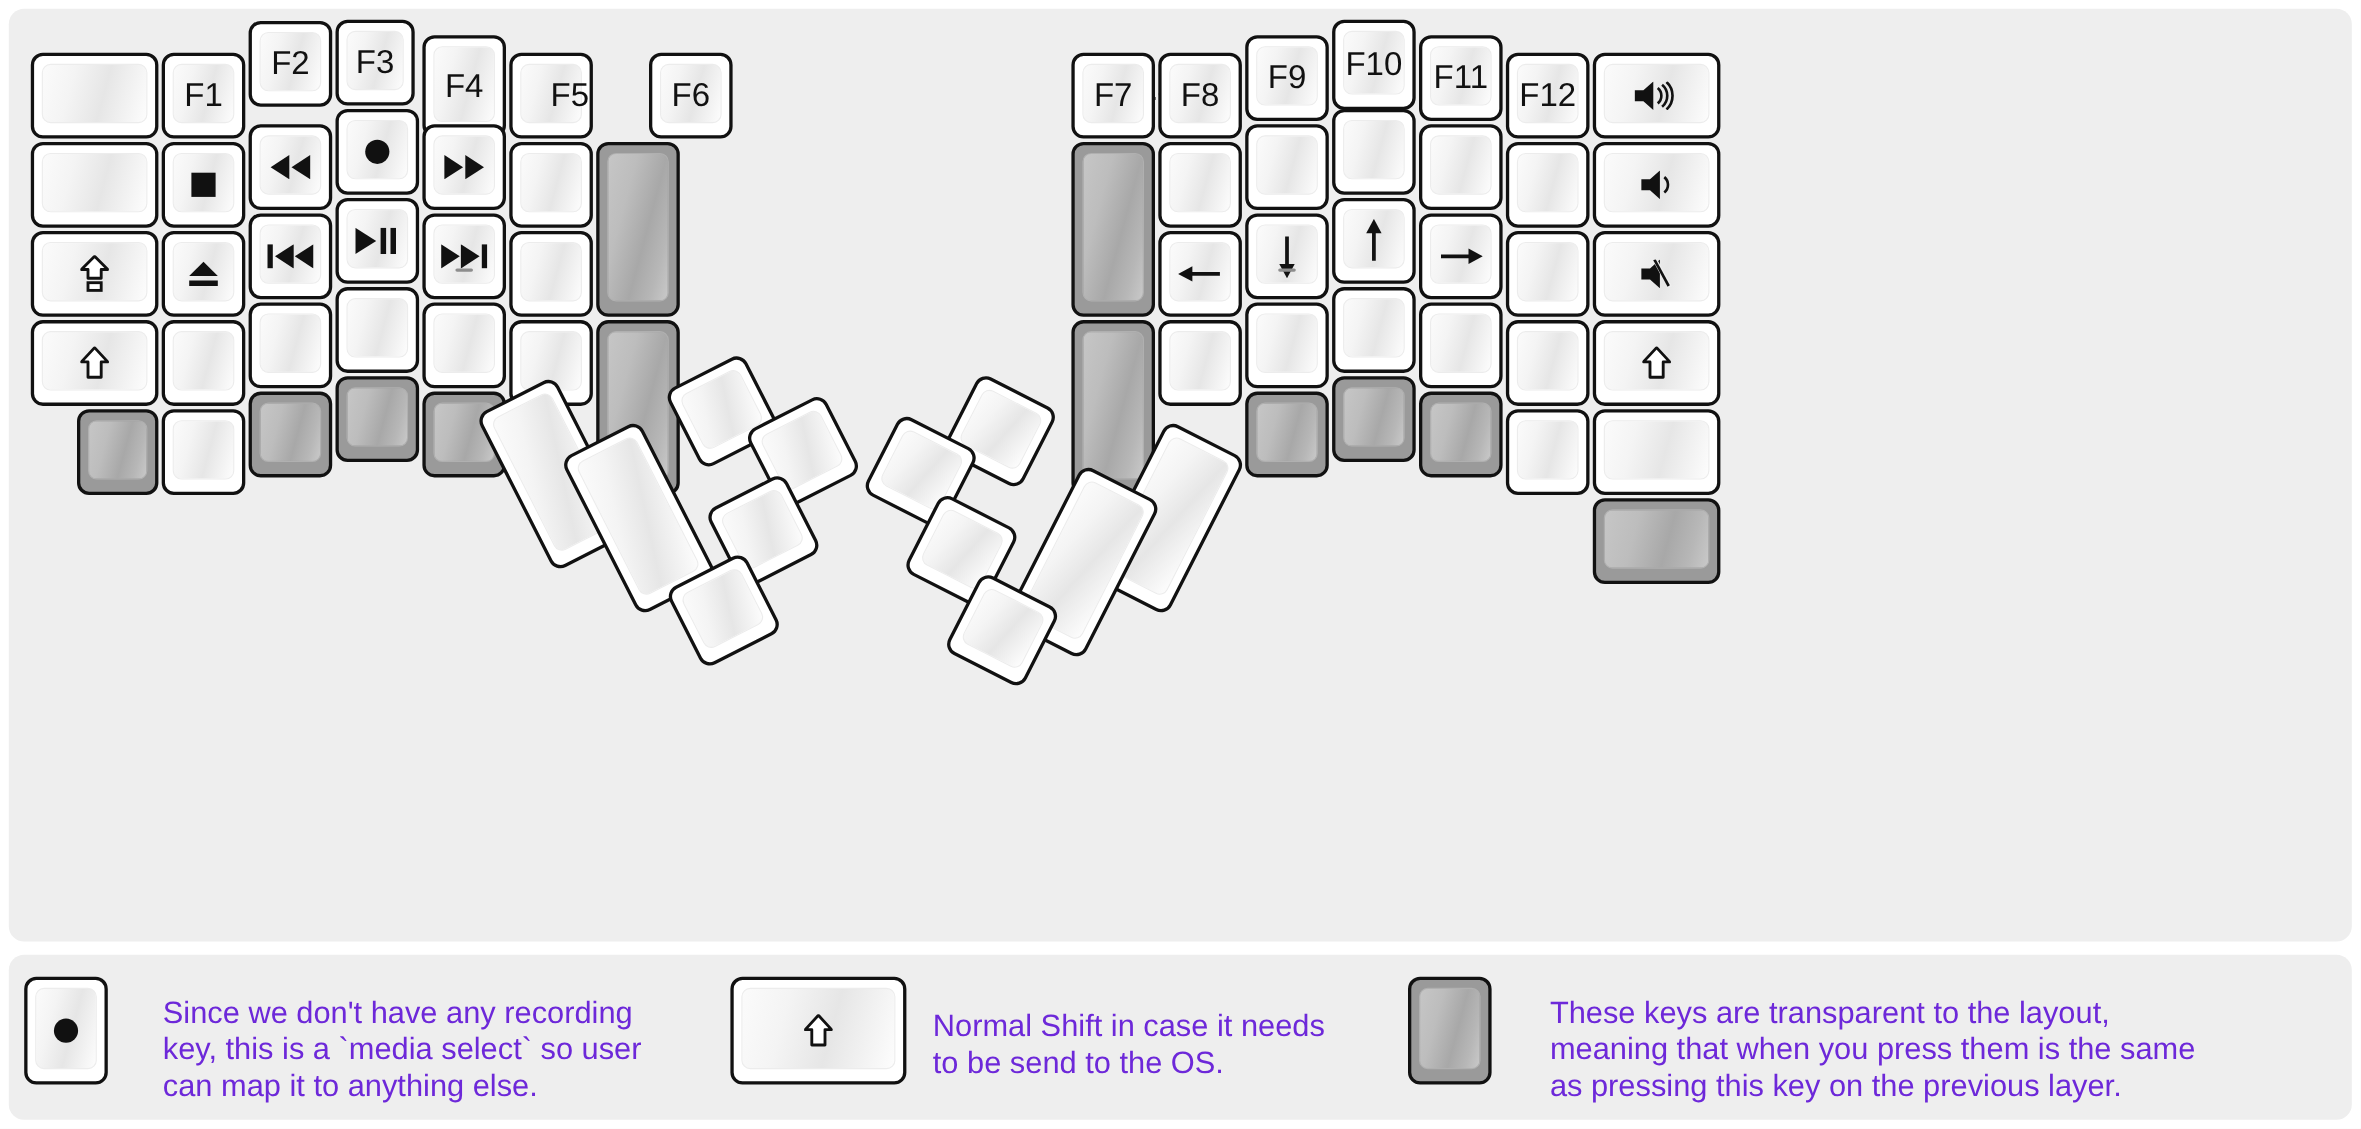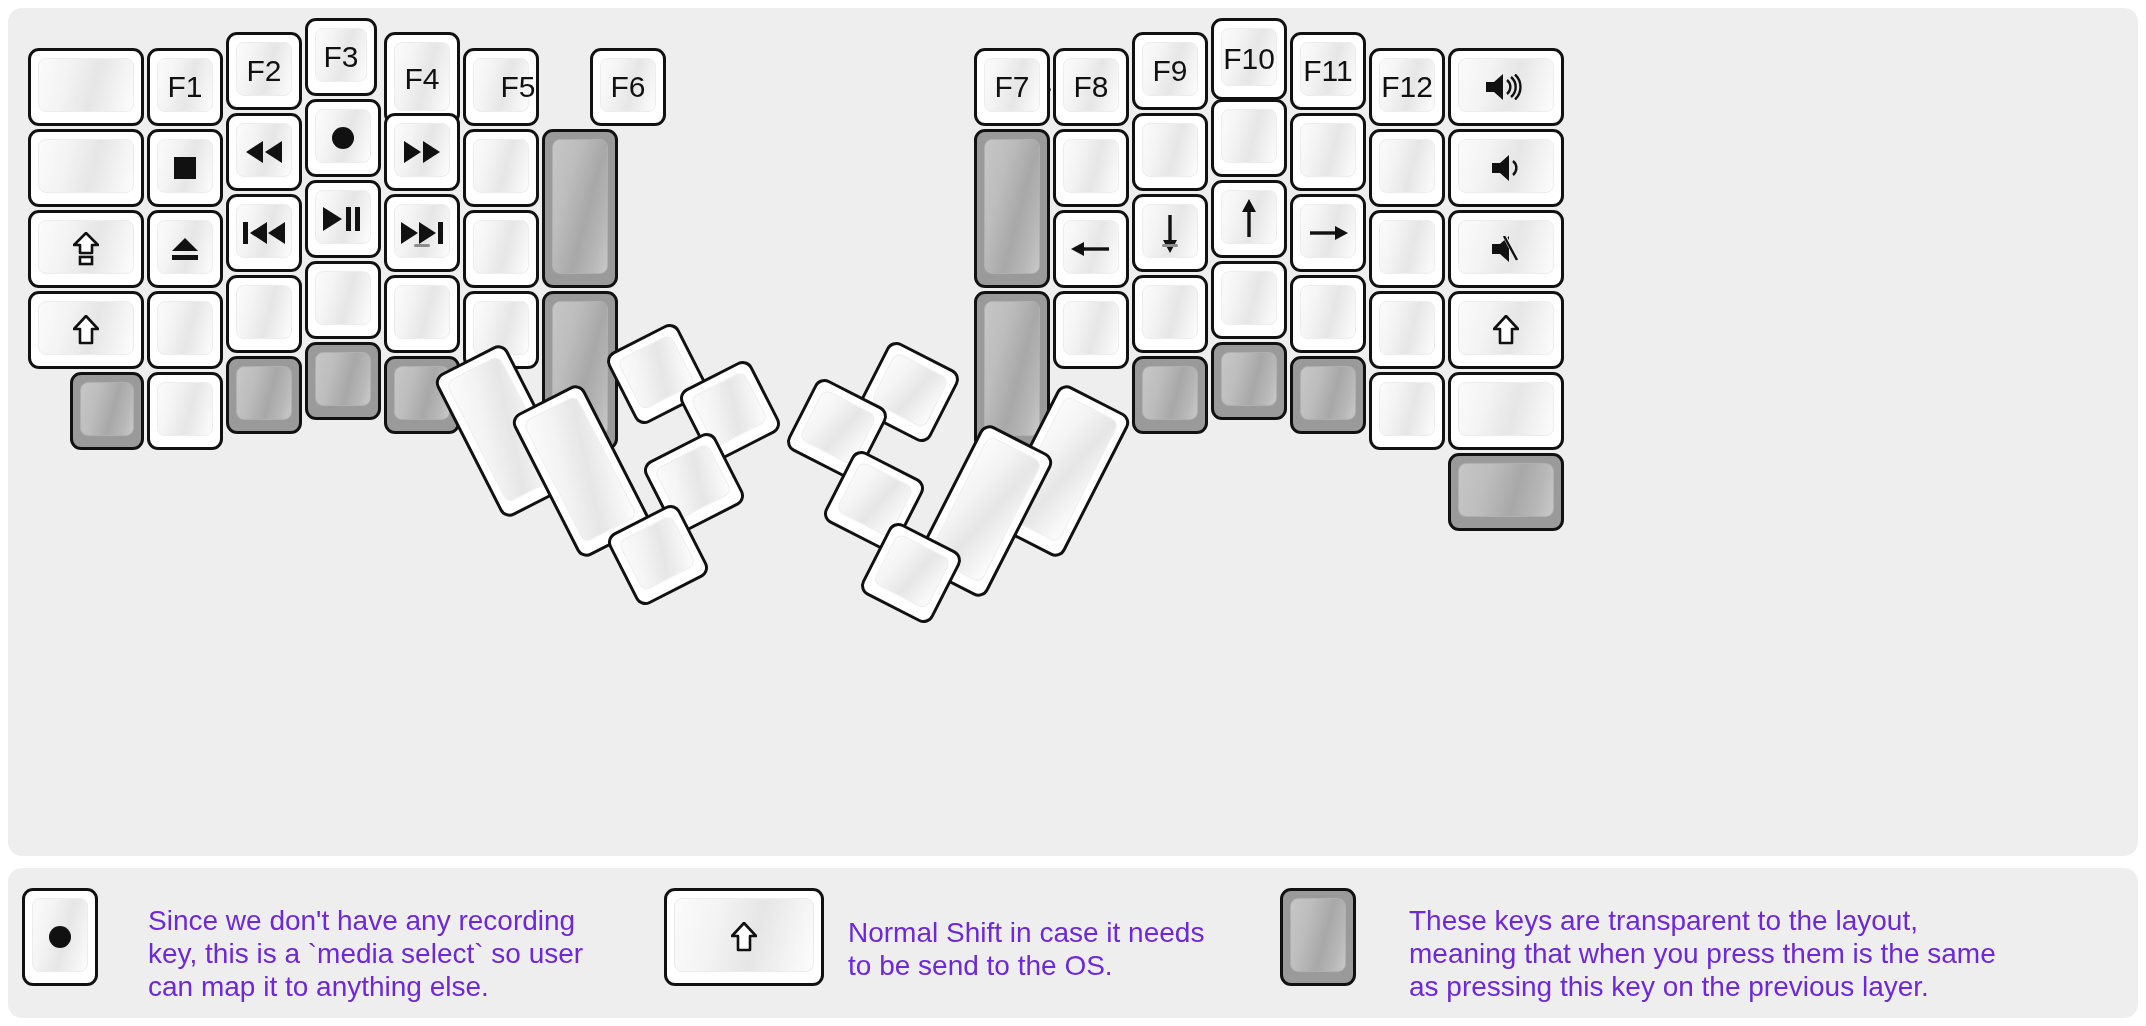--- a/index.html
+++ b/index.html
@@ -148,21 +148,21 @@
             <rect x="2" y="21" width="26" height="5"></rect>
           </svg>
         </span>
       </div>
       <div class="key" style="left: 147px; top: 291px; width: 76px; height: 78px;">
         <div class="top"></div>
       </div>
       <div class="key" style="left: 147px; top: 372px; width: 76px; height: 78px;">
         <div class="top"></div>
       </div>
-      <div class="key" style="left: 226px; top: 32px; width: 76px; height: 78px;">
+      <div class="key" style="left: 226px; top: 19px; width: 76px; height: 78px;">
         <div class="top"></div>
         <span class="legend fkey">F2</span>
       </div>
       <div class="key" style="left: 226px; top: 113px; width: 76px; height: 78px;">
         <div class="top"></div>
         <span class="legend glyph">
           <svg width="38" height="22" viewBox="0 0 38 22" fill="#111">
             <polygon points="18,0 18,22 1,11"></polygon>
             <polygon points="37,0 37,22 20,11"></polygon>
           </svg>

